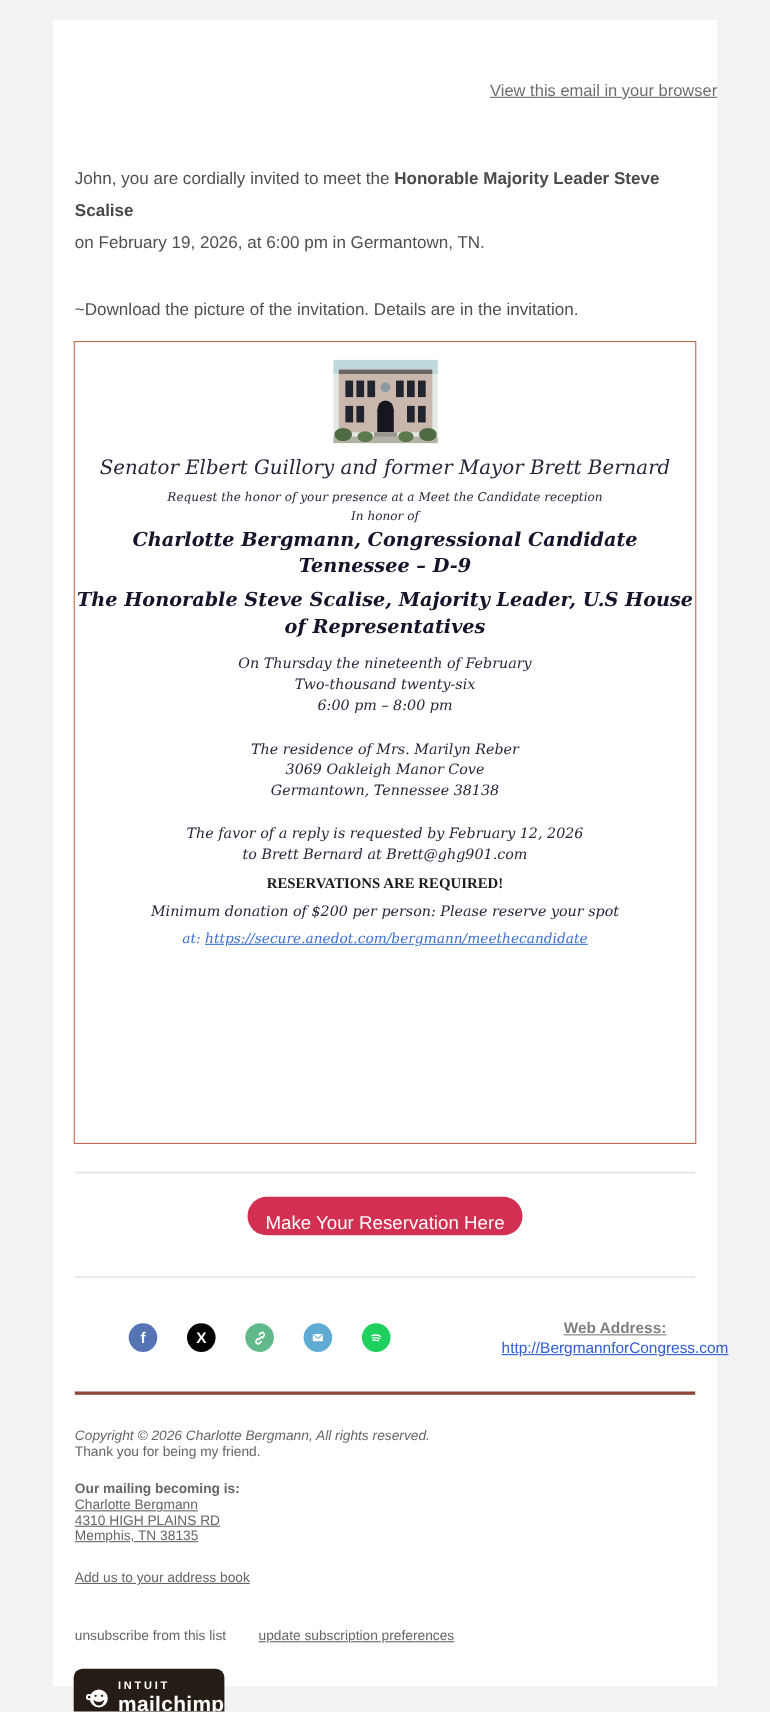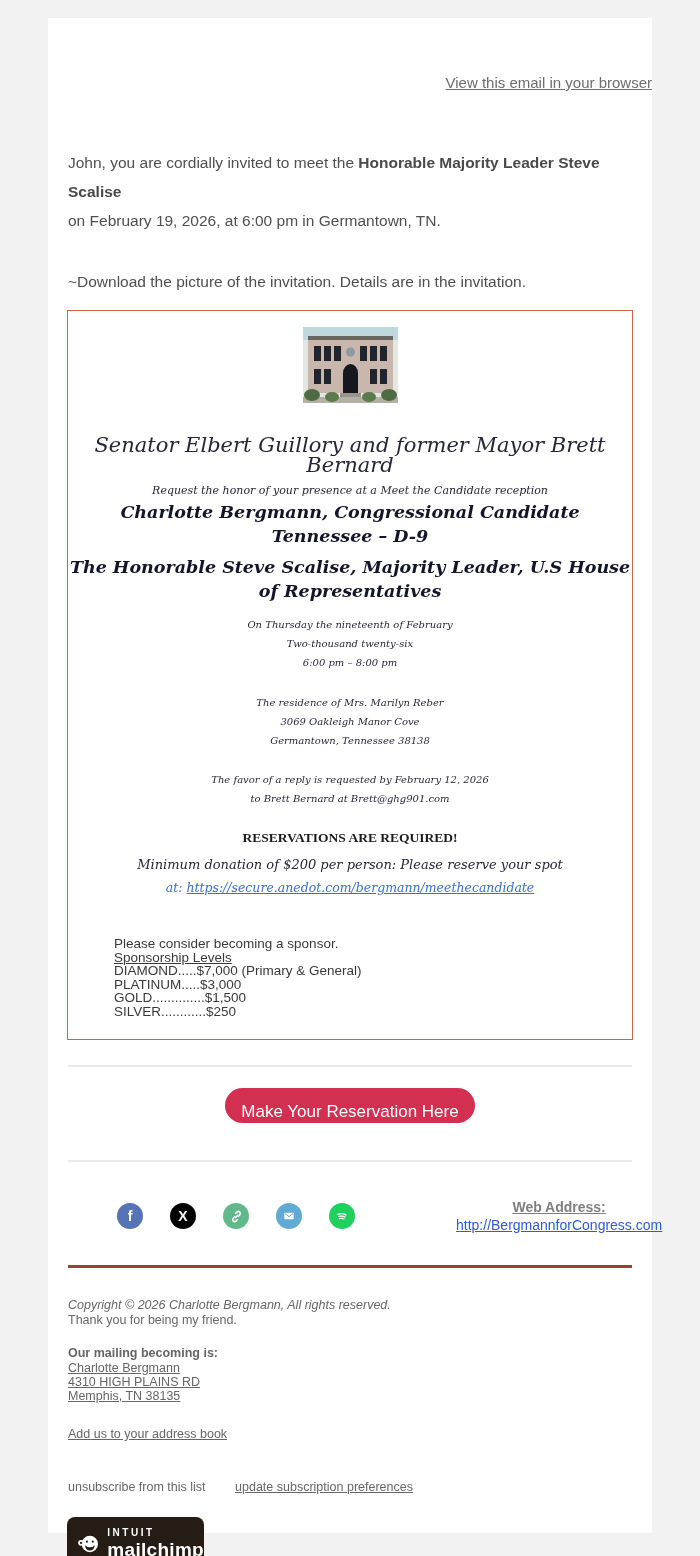--- a/index.html
+++ b/index.html
@@ -12,29 +12,29 @@
 
   
   .intro { margin:56px 20px 0; color:#4f4f4f; font-size:15.5px; line-height:29px; }
   .intro b { color:#4a4a4a; }
   .download-note { margin:32px 20px 0; color:#4f4f4f; font-size:15.5px; line-height:29px; }
 
   
   .invite { margin:14px 19px 0; height:730px; border:1px solid #c4674f; background:#ffffff; text-align:center; overflow:hidden; }
   .script { font-family:"DejaVu Serif", serif; font-style:italic; color:#26263a; }
   .inv-house { margin-top:16px; display:inline-block; }
-  .inv-hosts { margin-top:28px; font-size:21px; line-height:20px; }
+  .inv-hosts { margin-top:8px; font-size:18px; line-height:20px; }
   .inv-small { margin-top:8px; font-size:11px; line-height:15px; }
   .inv-small2 { margin-top:3px; font-size:11px; line-height:15px; }
   .inv-big { margin-top:2px; font-size:17.5px; line-height:24px; font-weight:bold; color:#14142a; }
   .inv-small3 { margin-top:7px; font-size:11px; line-height:15px; }
   .inv-big2 { margin-top:7px; font-size:17.5px; line-height:24px; font-weight:bold; color:#14142a; }
-  .inv-line { font-size:10px; line-height:19px; }
+  .inv-line { font-size:13px; line-height:19px; }
   .mt12 { margin-top:12px; } .mt21 { margin-top:21px; } .mt20 { margin-top:20px; }
-  .inv-reserved { margin-top:20px; font-family:"Liberation Serif", serif; font-weight:bold; font-size:13.5px; line-height:19px; color:#1c1c1c; }
+  .inv-reserved { margin-top:6px; font-family:"Liberation Serif", serif; font-weight:bold; font-size:13.5px; line-height:19px; color:#1c1c1c; }
   .inv-donation { margin-top:8px; font-size:13px; line-height:19px; }
   .inv-reserve-line { margin-top:4px; font-size:12.5px; line-height:19px; color:#3b6fd4; }
   .inv-reserve-line a { color:#3b6fd4; text-decoration:underline; cursor:pointer; font-family:"DejaVu Serif", serif; font-style:italic; }
   .sponsor { margin:40px 0 0 46px; text-align:left; font-size:13.5px; line-height:13.5px; color:#3a3a3a; }
   .sponsor div { line-height:13.5px; padding-bottom:0; }
   .sponsor .s-head { text-decoration:underline; }
 
   
   .divider { height:2px; background:#e9e9e9; margin:25px 20px 0; }
   .divider2 { height:2px; background:#e9e9e9; margin:37px 20px 0; }
@@ -110,46 +110,39 @@
       <rect x="37" y="66" width="21" height="6" fill="#9a948e"></rect>
       <rect x="0" y="70" width="95" height="6" fill="#b5b0a4"></rect>
       <ellipse cx="9" cy="68" rx="8" ry="6" fill="#4e6b43"></ellipse>
       <ellipse cx="29" cy="70" rx="7" ry="5" fill="#5a7a4c"></ellipse>
       <ellipse cx="66" cy="70" rx="7" ry="5" fill="#5a7a4c"></ellipse>
       <ellipse cx="86" cy="68" rx="8" ry="6" fill="#4e6b43"></ellipse>
     </svg>
 
     <div class="inv-hosts script">Senator Elbert Guillory and former Mayor Brett Bernard</div>
     <div class="inv-small script">Request the honor of your presence at a Meet the Candidate reception</div>
+    <div class="inv-small2 script">In honor of</div>
     <div class="inv-big script">Charlotte Bergmann, Congressional Candidate Tennessee – D-9</div>
     <div class="inv-big2 script">The Honorable Steve Scalise, Majority Leader, U.S House of Representatives</div>
 
     <div class="inv-line script mt12">On Thursday the nineteenth of February</div>
     <div class="inv-line script">Two-thousand twenty-six</div>
     <div class="inv-line script">6:00 pm – 8:00 pm</div>
 
     <div class="inv-line script mt21">The residence of Mrs. Marilyn Reber</div>
     <div class="inv-line script">3069 Oakleigh Manor Cove</div>
     <div class="inv-line script">Germantown, Tennessee 38138</div>
 
     <div class="inv-line script mt20">The favor of a reply is requested by February 12, 2026</div>
     <div class="inv-line script">to Brett Bernard at Brett@ghg901.com</div>
 
     <div class="inv-reserved">RESERVATIONS ARE REQUIRED!</div>
     <div class="inv-donation script">Minimum donation of $200 per person: Please reserve your spot</div>
     <div class="inv-reserve-line script"><span>at: </span><a>https://secure.anedot.com/bergmann/meethecandidate</a></div>
 
-    <div class="sponsor">
-      <div>Please consider becoming a sponsor.</div>
-      <div class="s-head">Sponsorship Levels</div>
-      <div>DIAMOND.....$7,000 (Primary &amp; General)</div>
-      <div>PLATINUM.....$3,000</div>
-      <div>GOLD..............$1,500</div>
-      <div>SILVER............$250</div>
-    </div>
 
     
   </div>
 
   <div class="divider"></div>
 
   <div class="cta-wrap">
     <button class="cta" style="background-color: rgb(211, 47, 80);">Make Your Reservation Here</button>
   </div>
 

